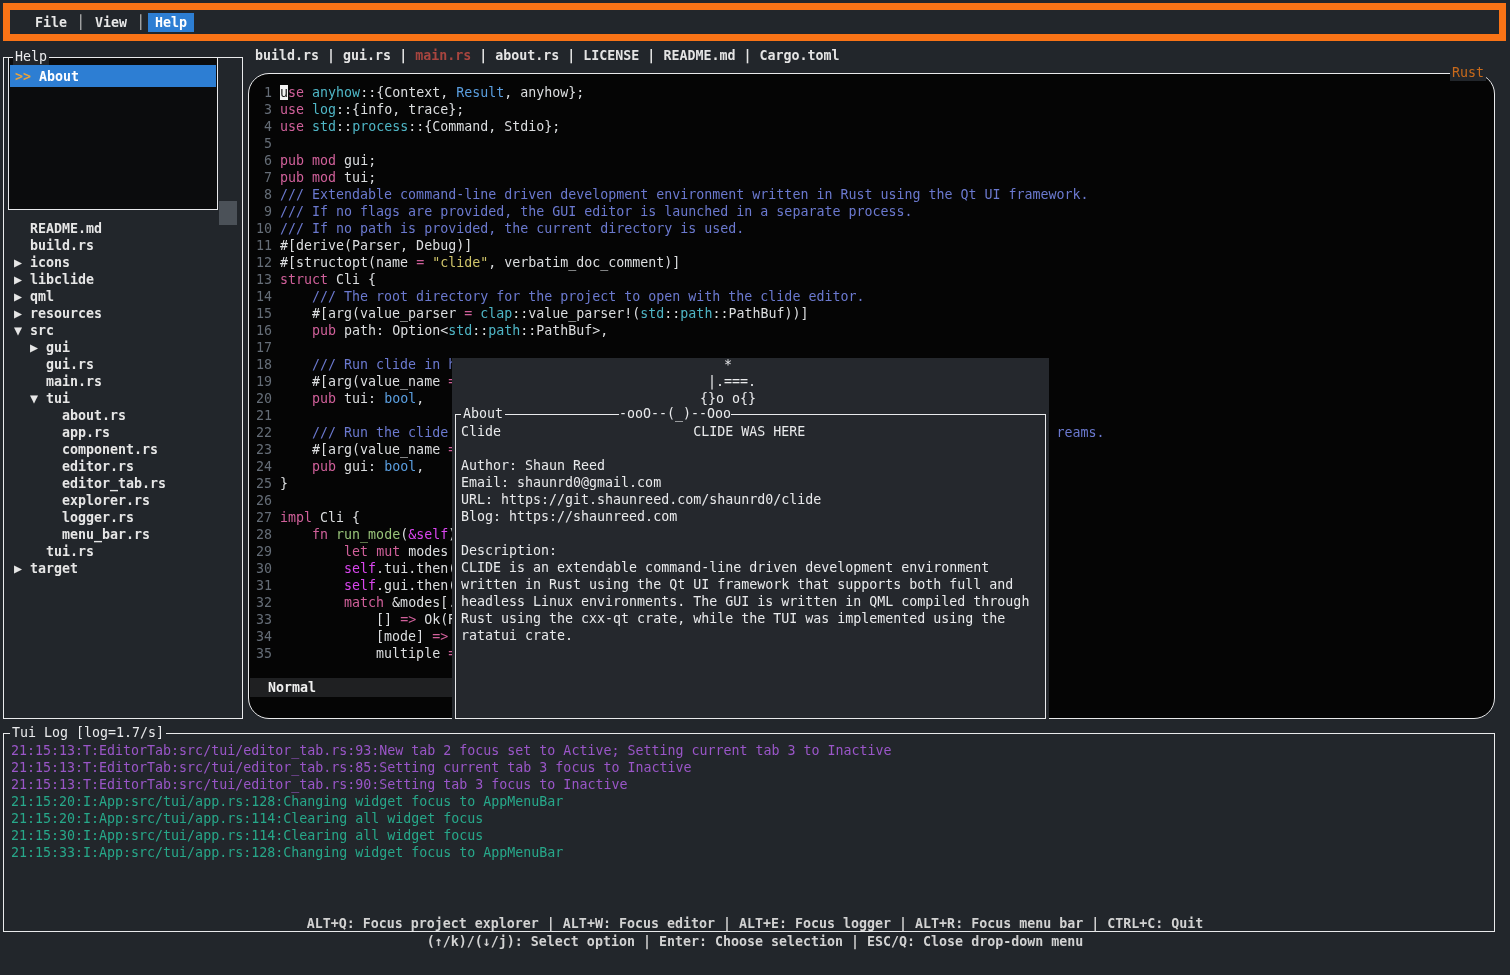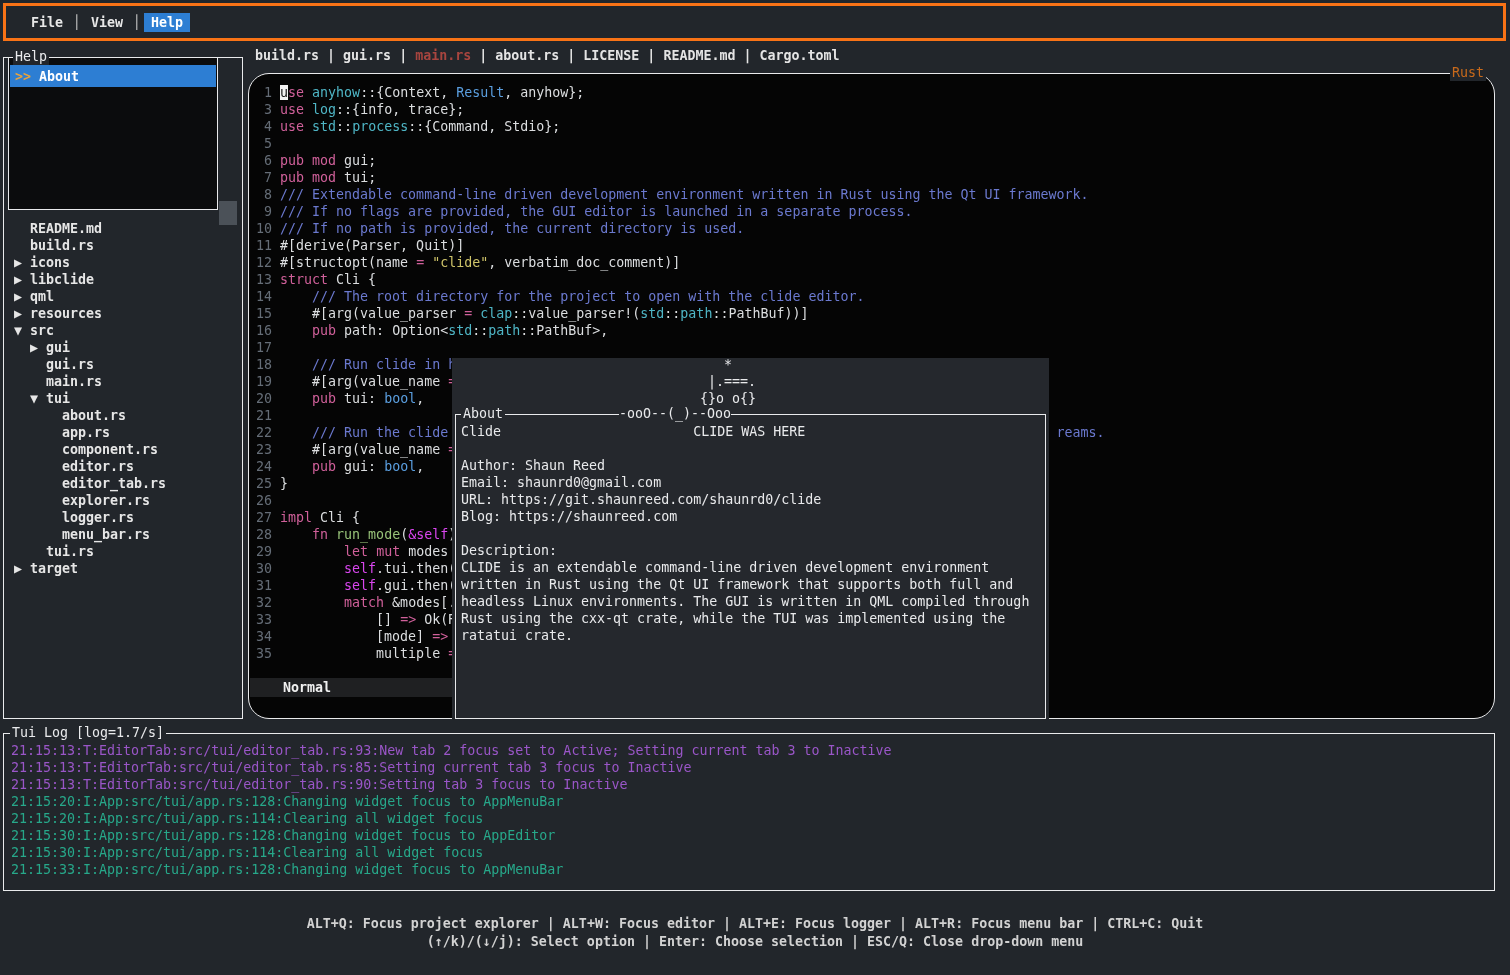--- a/index.html
+++ b/index.html
@@ -11,21 +11,21 @@
   }
   .panel { position:absolute; border:1px solid #e9eaec; }
   .panel-title {
     position:absolute; top:-9px; left:6px; background:#22262b;
     padding:0 2px; line-height:16px; color:#e9eaec; white-space:pre;
   }
 
   
   .menu-bar {
     position:absolute; left:3px; top:3px; width:1503px; height:38px;
-    border:3px solid #f97316; display:flex; align-items:center; padding-left:18px;
+    border:7px solid #f97316; display:flex; align-items:center; padding-left:18px;
   }
   .menu-item { font-weight:bold; padding:2px 7px; white-space:pre; }
   .menu-item.active { background:#2d7ed3; color:#ffffff; }
   .menu-sep { color:#c8c8c8; margin:0 3px; }
 
   
   .help-dropdown {
     position:absolute; left:8px; top:57px; width:210px; height:153px;
     background:#0b0c0d; border:1px solid #e9eaec; z-index:5;
   }
@@ -66,41 +66,41 @@
   .tk-b { color:#5b9fe0; }
   .tk-c { color:#6b79cf;margin-top:33px; }
   .tk-s { color:#cfc46a; }
   .tk-g { color:#98c379; }
   .tk-r { color:#d946ef;margin-top:48px; }
   .tk-cur { background:#f2f2f2; color:#111111; }
   .mode-bar {
     position:absolute; left:1px; top:604px; width:204px; height:19px;
     background:#1f2022; display:flex; align-items:center;
   }
-  .mode-text { padding-left:33px; font-weight:bold; color:#f0f0f0; }
+  .mode-text { padding-left:18px; font-weight:bold; color:#f0f0f0; }
 
   
   .about-overlay {
     position:absolute; left:452px; top:358px; width:597px; height:361px;
     background:#25282d; z-index:10;
   }
   .ascii-art {
     position:absolute; left:248px; top:-2px; margin:0; line-height:17px;
     white-space:pre; color:#e9eaec; font-family:inherit; font-size:inherit;
   }
   .about-box { position:absolute; left:3px; right:3px; top:56px; bottom:0; border:1px solid #e9eaec; }
   .about-title { position:absolute; top:-9px; left:5px; background:#25282d; padding:0 2px; line-height:16px; color:#e9eaec; }
   .art-banner { position:absolute; top:-9px; left:163px; background:#25282d; line-height:16px; color:#e9eaec; white-space:pre; }
   .about-content {
     position:absolute; left:5px; top:8px; margin:0; line-height:17px;
     white-space:pre; color:#e9eaec; font-family:inherit; font-size:inherit;
   }
 
   
-  .log-panel { left:3px; top:733px; width:1492px; height:158px; }
+  .log-panel { left:3px; top:733px; width:1492px; height:199px; }
   .log-lines { position:absolute; left:7px; top:8px; line-height:17px; }
   .log-line { white-space:pre; height:17px; }
   .log-trace { color:#9a56c8; }
   .log-info { color:#27a88a; }
 
   
   .shortcuts {
     position:absolute; left:0; top:915px; width:1510px; text-align:center;
     line-height:17.5px; font-weight:bold; color:#d2d2d2;
   }
@@ -160,21 +160,21 @@
   <div class="code">
       <div class="code-line"><span class="ln"> 1 </span><span class="tk-cur">u</span><span class="tk-k">se</span><span class="tk-w"> </span><span class="tk-m">anyhow</span><span class="tk-w">::{Context, </span><span class="tk-b">Result</span><span class="tk-w">, anyhow};</span></div>
       <div class="code-line"><span class="ln"> 3 </span><span class="tk-k">use</span><span class="tk-w"> </span><span class="tk-m">log</span><span class="tk-w">::{info, trace};</span></div>
       <div class="code-line"><span class="ln"> 4 </span><span class="tk-k">use</span><span class="tk-w"> </span><span class="tk-m">std</span><span class="tk-w">::</span><span class="tk-m">process</span><span class="tk-w">::{Command, Stdio};</span></div>
       <div class="code-line"><span class="ln"> 5 </span></div>
       <div class="code-line"><span class="ln"> 6 </span><span class="tk-k">pub</span><span class="tk-w"> </span><span class="tk-k">mod</span><span class="tk-w"> gui;</span></div>
       <div class="code-line"><span class="ln"> 7 </span><span class="tk-k">pub</span><span class="tk-w"> </span><span class="tk-k">mod</span><span class="tk-w"> tui;</span></div>
       <div class="code-line"><span class="ln"> 8 </span><span class="tk-c">/// Extendable command-line driven development environment written in Rust using the Qt UI framework.</span></div>
       <div class="code-line"><span class="ln"> 9 </span><span class="tk-c">/// If no flags are provided, the GUI editor is launched in a separate process.</span></div>
       <div class="code-line"><span class="ln">10 </span><span class="tk-c">/// If no path is provided, the current directory is used.</span></div>
-      <div class="code-line"><span class="ln">11 </span><span class="tk-w">#[derive(Parser, Quit)]</span></div>
+      <div class="code-line"><span class="ln">11 </span><span class="tk-w">#[derive(Parser, Debug)]</span></div>
       <div class="code-line"><span class="ln">12 </span><span class="tk-w">#[structopt(name </span><span class="tk-k">=</span><span class="tk-w"> </span><span class="tk-s">"clide"</span><span class="tk-w">, verbatim_doc_comment)]</span></div>
       <div class="code-line"><span class="ln">13 </span><span class="tk-k">struct</span><span class="tk-w"> Cli {</span></div>
       <div class="code-line"><span class="ln">14 </span><span class="tk-c">    /// The root directory for the project to open with the clide editor.</span></div>
       <div class="code-line"><span class="ln">15 </span><span class="tk-w">    #[arg(value_parser </span><span class="tk-k">=</span><span class="tk-w"> </span><span class="tk-m">clap</span><span class="tk-w">::value_parser!(</span><span class="tk-m">std</span><span class="tk-w">::</span><span class="tk-m">path</span><span class="tk-w">::PathBuf))]</span></div>
       <div class="code-line"><span class="ln">16 </span><span class="tk-w">    </span><span class="tk-k">pub</span><span class="tk-w"> path: Option&lt;</span><span class="tk-m">std</span><span class="tk-w">::</span><span class="tk-m">path</span><span class="tk-w">::PathBuf&gt;,</span></div>
       <div class="code-line"><span class="ln">17 </span></div>
       <div class="code-line"><span class="ln">18 </span><span class="tk-c">    /// Run clide in headless mode.</span></div>
       <div class="code-line"><span class="ln">19 </span><span class="tk-w">    #[arg(value_name </span><span class="tk-k">=</span></div>
       <div class="code-line"><span class="ln">20 </span><span class="tk-w">    </span><span class="tk-k">pub</span><span class="tk-w"> tui: </span><span class="tk-b">bool</span><span class="tk-w">,</span></div>
       <div class="code-line"><span class="ln">21 </span></div>
@@ -222,21 +222,20 @@
 </div>
 
 <div class="panel log-panel">
   <span class="panel-title">Tui Log [log=1.7/s]</span>
   <div class="log-lines">
       <div class="log-line log-trace">21:15:13:T:EditorTab:src/tui/editor_tab.rs:93:New tab 2 focus set to Active; Setting current tab 3 to Inactive</div>
       <div class="log-line log-trace">21:15:13:T:EditorTab:src/tui/editor_tab.rs:85:Setting current tab 3 focus to Inactive</div>
       <div class="log-line log-trace">21:15:13:T:EditorTab:src/tui/editor_tab.rs:90:Setting tab 3 focus to Inactive</div>
       <div class="log-line log-info">21:15:20:I:App:src/tui/app.rs:128:Changing widget focus to AppMenuBar</div>
       <div class="log-line log-info">21:15:20:I:App:src/tui/app.rs:114:Clearing all widget focus</div>
-      <div class="log-line log-info">21:15:30:I:App:src/tui/app.rs:128:Changing widget focus to AppEditor</div>
       <div class="log-line log-info">21:15:30:I:App:src/tui/app.rs:114:Clearing all widget focus</div>
       <div class="log-line log-info">21:15:33:I:App:src/tui/app.rs:128:Changing widget focus to AppMenuBar</div>
     </div>
 </div>
 
 <div class="shortcuts">
   <div>ALT+Q: Focus project explorer | ALT+W: Focus editor | ALT+E: Focus logger | ALT+R: Focus menu bar | CTRL+C: Quit</div>
   <div>(↑/k)/(↓/j): Select option | Enter: Choose selection | ESC/Q: Close drop-down menu</div>
 </div>
 

